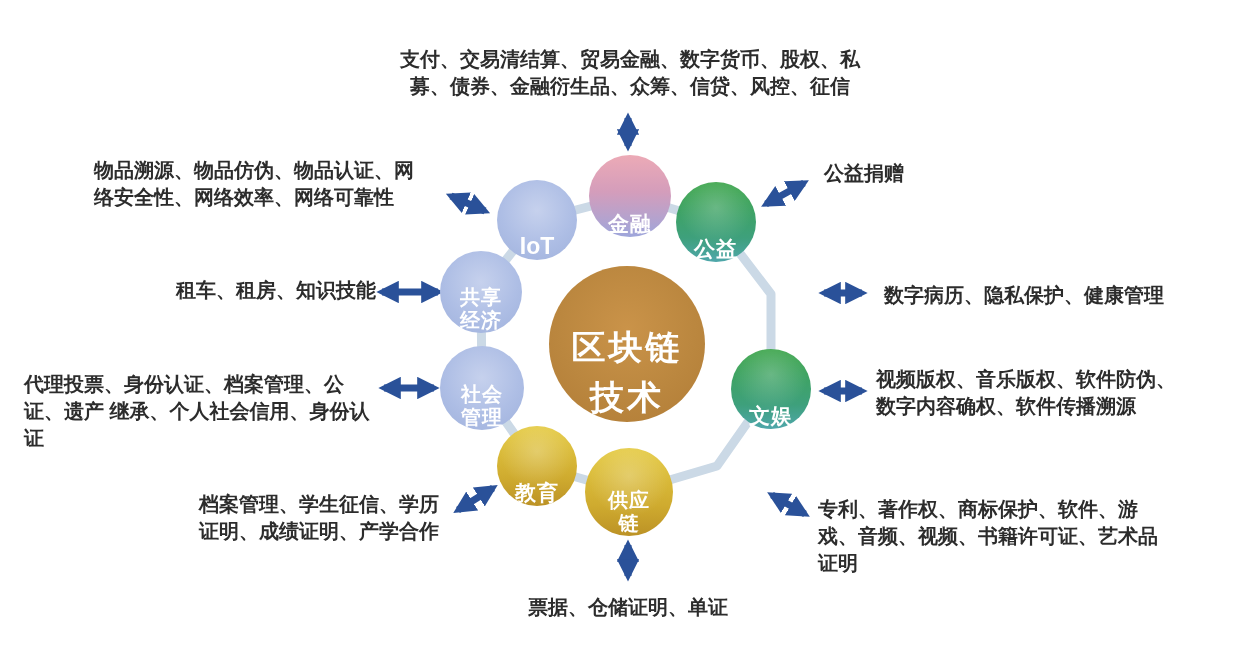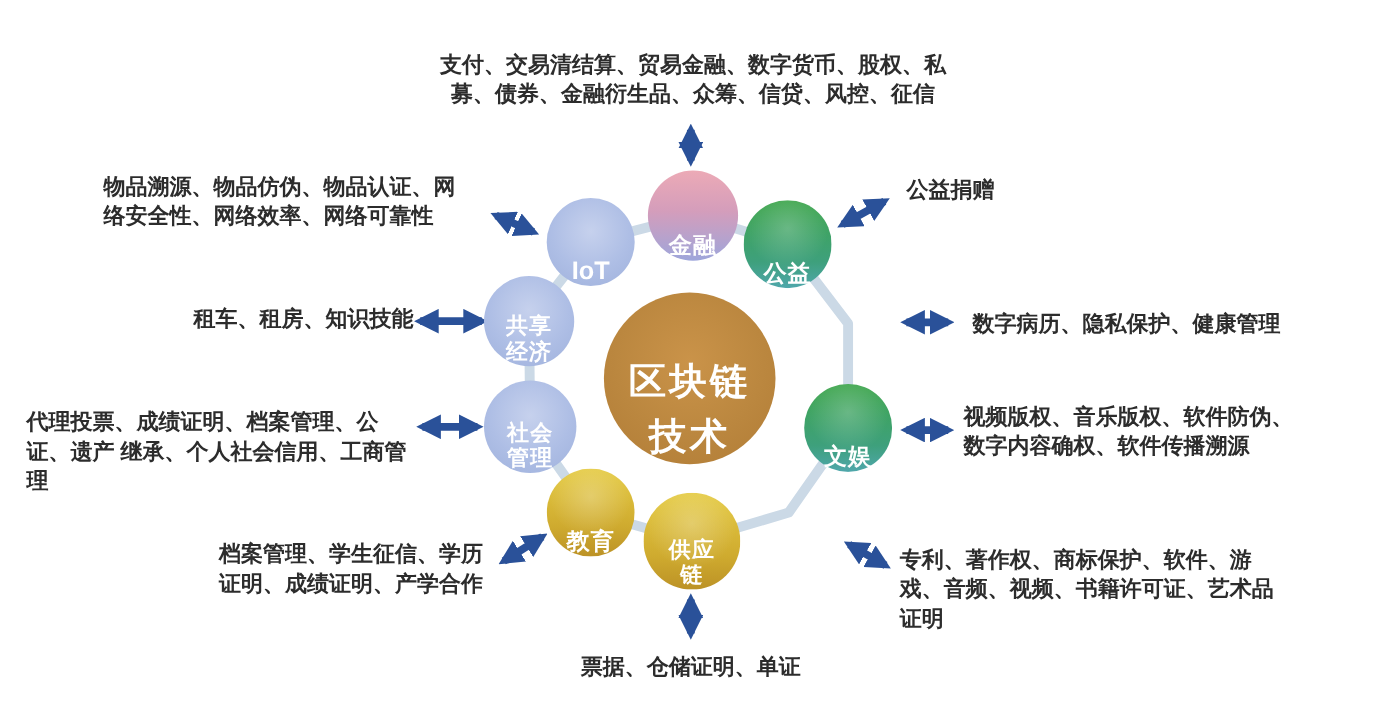--- a/index.html
+++ b/index.html
@@ -97,17 +97,17 @@
     <span class="node-label" style="font-size:23px;letter-spacing:0;">IoT</span>
   </div>
 
   <div class="desc center-align" style="left:390px;top:46px;width:480px;">支付、交易清结算、贸易金融、数字货币、股权、私募、债券、金融衍生品、众筹、信贷、风控、征信</div>
   <div class="desc" style="left:824px;top:160px;">公益捐赠</div>
   <div class="desc" style="left:876px;top:366px;width:308px;">视频版权、音乐版权、软件防伪、数字内容确权、软件传播溯源</div>
   <div class="desc" style="left:884px;top:282px;">数字病历、隐私保护、健康管理</div>
   <div class="desc" style="left:818px;top:496px;width:352px;">专利、著作权、商标保护、软件、游戏、音频、视频、书籍许可证、艺术品证明</div>
   <div class="desc center-align" style="left:513px;top:594px;width:230px;">票据、仓储证明、单证</div>
   <div class="desc center-align" style="left:190px;top:491px;width:258px;">档案管理、学生征信、学历证明、成绩证明、产学合作</div>
-  <div class="desc" style="left:24px;top:371px;width:352px;">代理投票、成绩证明、档案管理、公证、遗产 继承、个人社会信用、工商管理</div>
+  <div class="desc" style="left:24px;top:371px;width:352px;">代理投票、身份认证、档案管理、公证、遗产 继承、个人社会信用、身份认证</div>
   <div class="desc" style="left:144px;top:277px;margin-left:32px;">租车、租房、知识技能</div>
   <div class="desc" style="left:94px;top:157px;width:336px;">物品溯源、物品仿伪、物品认证、网络安全性、网络效率、网络可靠性</div>
 
 </div>
 
 </body></html>

